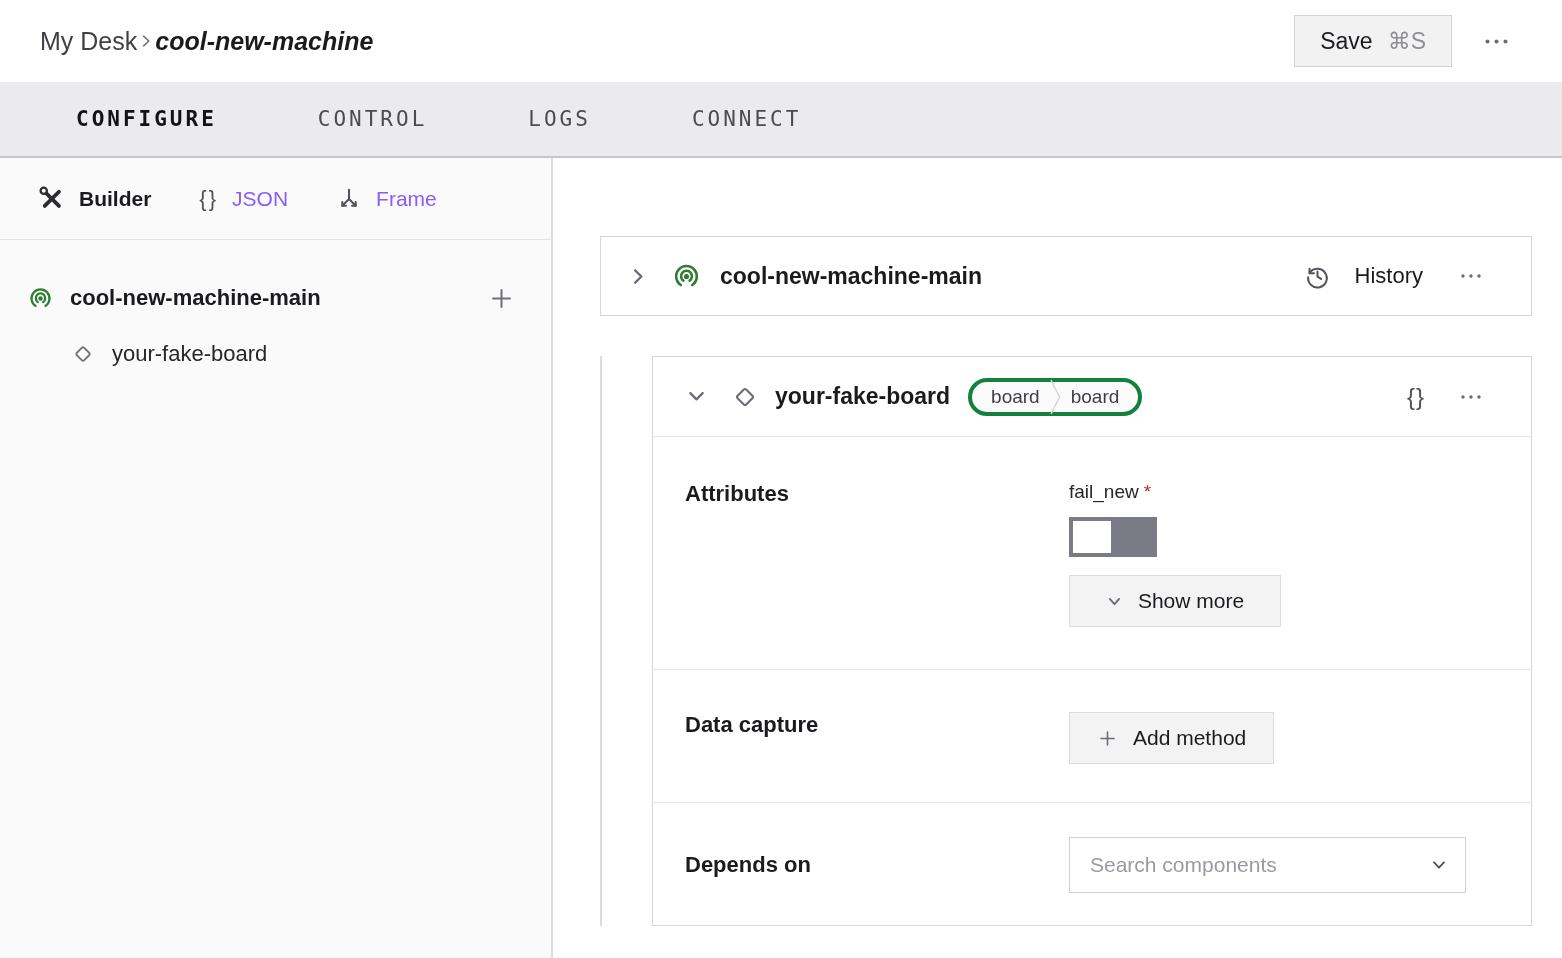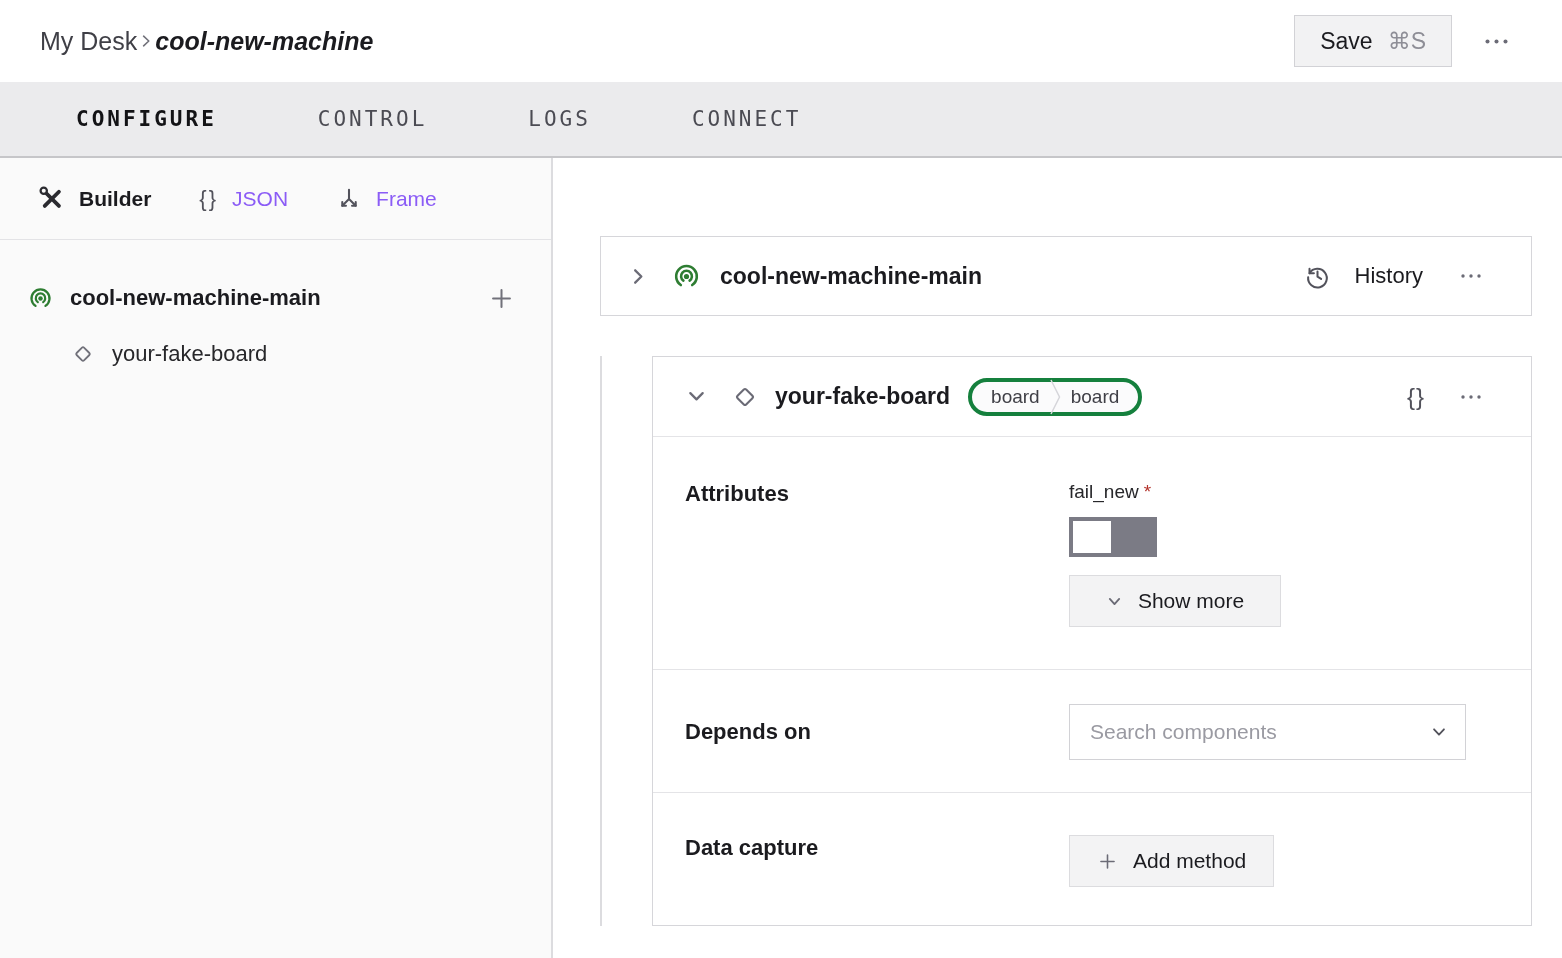--- a/index.html
+++ b/index.html
@@ -298,45 +298,45 @@
               <span class="btn-icon">
                 <svg width="17" height="17" viewBox="0 0 20 20" fill="none" stroke="currentColor" stroke-width="2.2" stroke-linecap="round" stroke-linejoin="round">
                     <path d="M4.5 7 L10 13 L15.5 7"></path>
                   </svg>
               </span>
               <span>Show more</span>
             </button>
           </div>
         </div>
 
+        <div class="row row-capture">
+          <h4 class="row-label">Data capture</h4>
+          <div>
+            <button class="btn-light add-method-btn">
+              <span class="btn-icon">
+                <svg width="21" height="21" viewBox="0 0 24 24" fill="none" stroke="currentColor" stroke-width="1.8" stroke-linecap="round">
+                    <path d="M12 4.5 V19.5 M4.5 12 H19.5"></path>
+                  </svg>
+              </span>
+              <span>Add method</span>
+            </button>
+          </div>
+        </div>
+
         <div class="row row-depends">
           <h4 class="row-label">Depends on</h4>
           <div>
             <div class="select-box">
               <input type="text" placeholder="Search components" style="">
               <span class="select-chevron">
                 <svg width="18" height="18" viewBox="0 0 20 20" fill="none" stroke="currentColor" stroke-width="2" stroke-linecap="round" stroke-linejoin="round">
                     <path d="M4.5 7 L10 13 L15.5 7"></path>
                   </svg>
               </span>
             </div>
           </div>
         </div>
 
-        <div class="row row-capture">
-          <h4 class="row-label">Data capture</h4>
-          <div>
-            <button class="btn-light add-method-btn">
-              <span class="btn-icon">
-                <svg width="21" height="21" viewBox="0 0 24 24" fill="none" stroke="currentColor" stroke-width="1.8" stroke-linecap="round">
-                    <path d="M12 4.5 V19.5 M4.5 12 H19.5"></path>
-                  </svg>
-              </span>
-              <span>Add method</span>
-            </button>
-          </div>
-        </div>
-
       </section>
     </div>
 
   </main>
 </div>
 
 </body></html>

